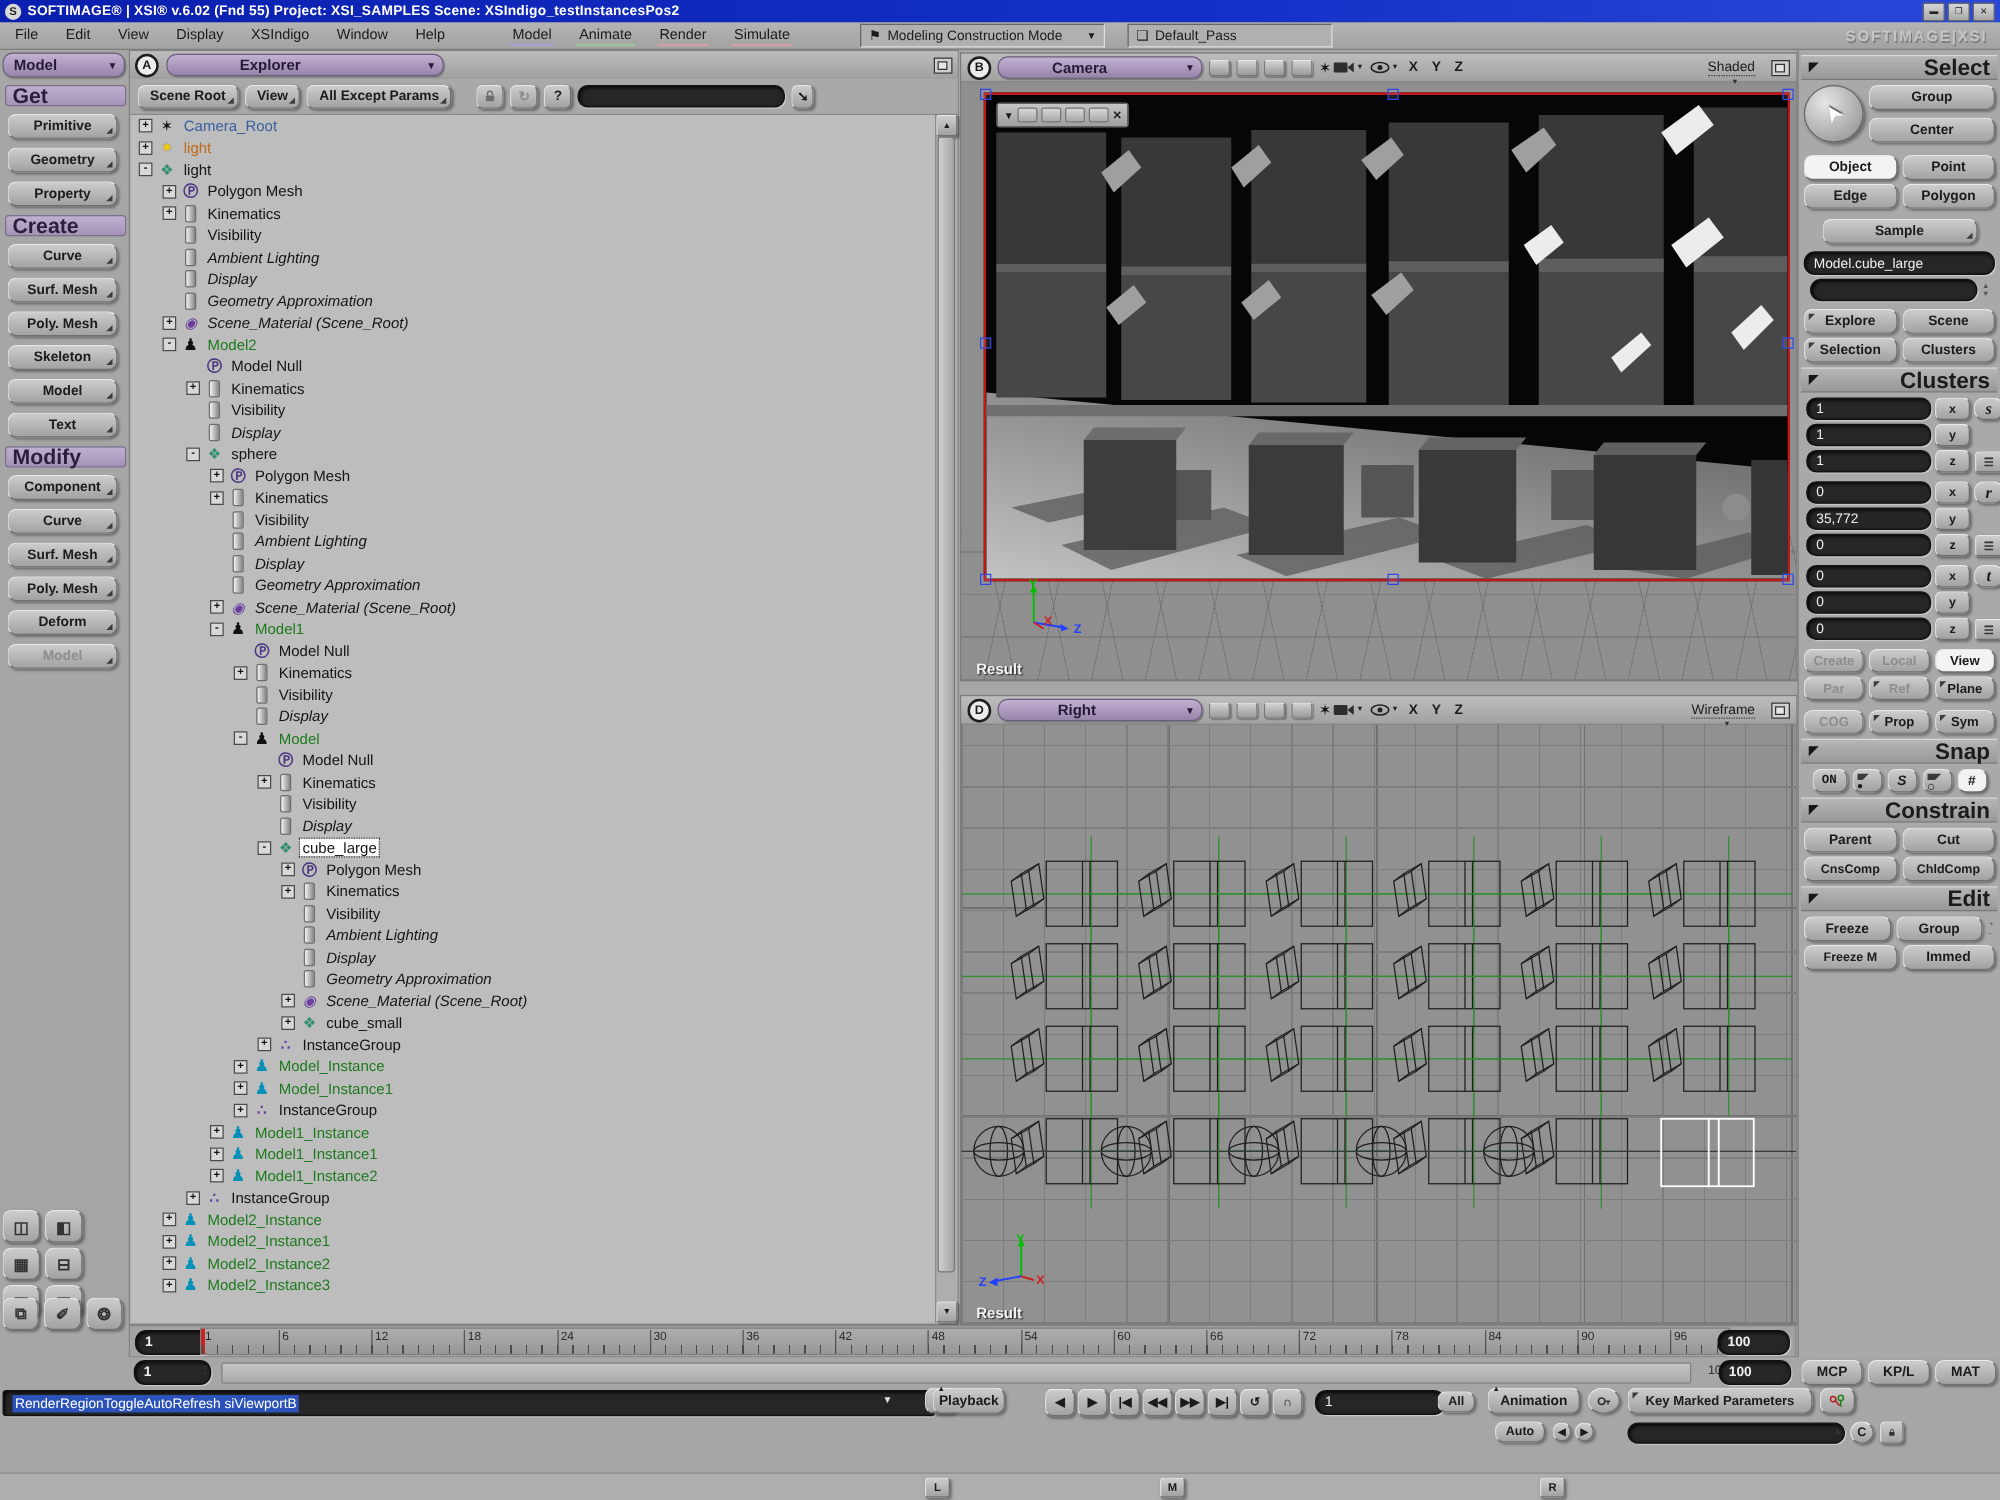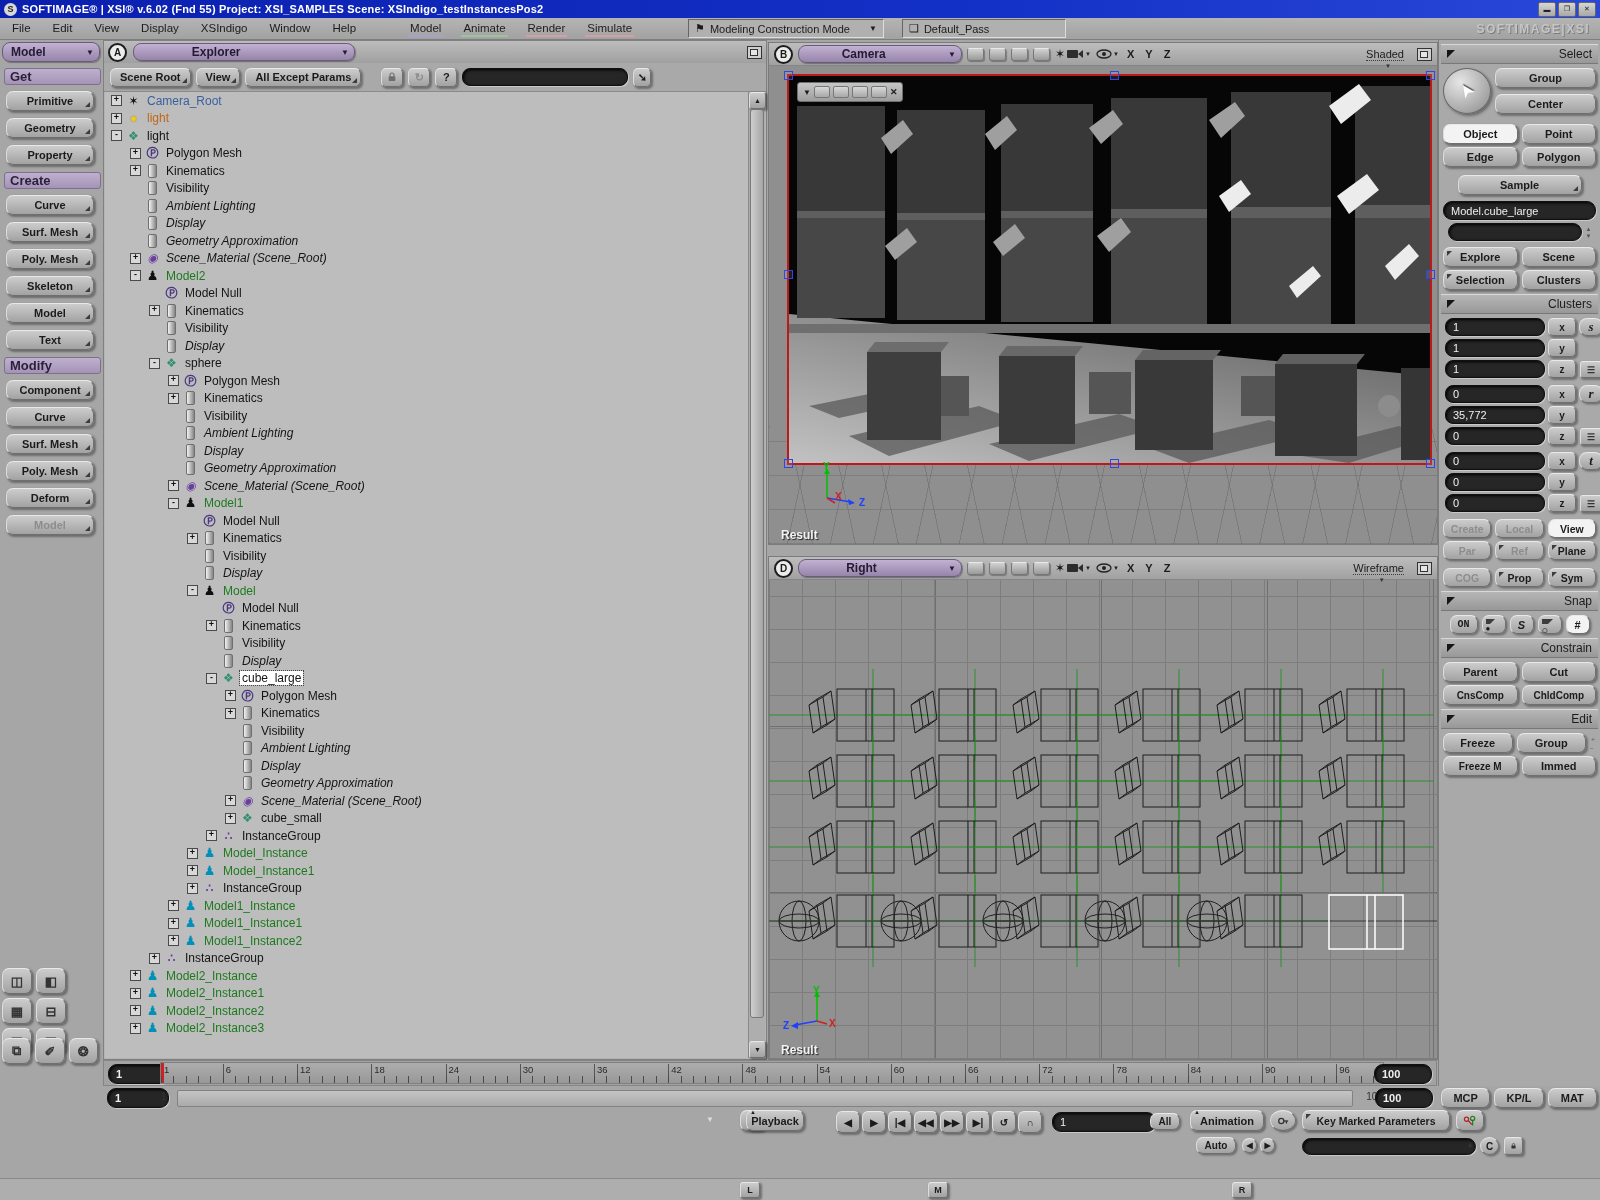--- a/index.html
+++ b/index.html
@@ -26,21 +26,21 @@
   .menuitem{padding:1px 2px;border-bottom:2px solid transparent;}
   .mod{font-weight:normal;}
   .u-model{border-bottom-color:#a9a0cc;}
   .u-anim{border-bottom-color:#9cc49c;}
   .u-rend{border-bottom-color:#d4a0a8;}
   .combo{height:17px;background:#b0b0b0;border:1px solid #7a7a7a;border-top-color:#666;border-left-color:#666;border-bottom-color:#ddd;border-right-color:#ddd;display:flex;align-items:center;gap:5px;padding:0 6px;font-size:11px;}
   #brand{margin-left:auto;color:#c6c6c6;font-weight:bold;font-size:12px;letter-spacing:1.5px;text-shadow:1px 1px 0 #7d7d7d;}
   
   #leftbar{left:0;top:40px;width:102px;height:1070px;}
   #modecombo{width:96px;height:18px;margin:2px 0 6px 2px;justify-content:center;}
-  .seclabel{width:90px;height:15px;margin:4px 0 6px 4px;background:linear-gradient(180deg,#bfb0cf,#a493b6);border:1px solid #7d6f8e;border-radius:3px;font-weight:bold;font-size:13px;color:#2a1f3a;padding-left:5px;display:flex;align-items:center;}
+  .seclabel{width:90px;height:15px;margin:4px 0 6px 4px;background:linear-gradient(180deg,#bfb0cf,#a493b6);border:1px solid #7d6f8e;border-radius:3px;font-weight:bold;font-size:17px;color:#2a1f3a;padding-left:5px;display:flex;align-items:center;}
   .lbtn{width:88px;height:20px;margin:0 0 7px 6px;display:flex;}
   
   .miniicon{width:28px;height:24px;margin:2px;font-size:13px;color:#333;}
   #layoutbtns{position:absolute;left:0;top:966px;width:100px;display:flex;flex-wrap:wrap;}
   #lefttools{position:absolute;left:0;top:1036px;width:100px;display:flex;}
   
   #explorer{left:103px;top:40px;width:664px;height:1020px;background:#b3b3b3;border:1px solid #808080;box-sizing:border-box;}
   #exphdr{position:absolute;left:0;top:0;right:0;height:22px;background:linear-gradient(180deg,#bcbcbc,#a0a0a0);border-bottom:1px solid #888;display:flex;align-items:center;gap:6px;padding:0 4px;}
   .vletter{width:15px;height:15px;border-radius:50%;border:2px solid #1d1d1d;background:#ececec;font-weight:bold;font-size:10px;display:flex;align-items:center;justify-content:center;flex:none;}
   .ecombo{width:210px;height:16px;padding-left:10px;justify-content:center;}
@@ -94,21 +94,21 @@
   .handle{position:absolute;width:7px;height:7px;border:1px solid #2f46e0;background:rgba(190,200,255,.12);z-index:6;}
   #regiontools{position:absolute;left:8px;top:6px;height:18px;background:linear-gradient(180deg,#c6c6c6,#9e9e9e);border:1px solid #6f6f6f;border-radius:3px;display:flex;align-items:center;gap:3px;padding:0 5px;z-index:7;font-size:9px;}
   .slot{width:14px;height:10px;background:linear-gradient(180deg,#d8d8d8,#a8a8a8);border:1px solid #777;border-radius:2px;}
   #perspfloor{position:absolute;left:0;right:0;bottom:0;height:118px;background-image:repeating-linear-gradient(78deg,rgba(100,100,100,.45) 0 1px,transparent 1px 42px),repeating-linear-gradient(102deg,rgba(100,100,100,.45) 0 1px,transparent 1px 42px),repeating-linear-gradient(0deg,rgba(110,110,110,.5) 0 1px,transparent 1px 34px);}
   .resultlbl{position:absolute;left:12px;bottom:2px;color:#f2f2f2;font-size:12px;font-weight:bold;text-shadow:1px 1px 1px #222;z-index:6;}
   .triad{position:absolute;z-index:6;}
   
   #dgrid{position:absolute;inset:0;background-color:#919191;background-image:repeating-linear-gradient(90deg,#7d7d7d 0 1px,transparent 1px 33px),repeating-linear-gradient(0deg,#7d7d7d 0 1px,transparent 1px 33px),repeating-linear-gradient(90deg,#707070 0 1px,transparent 1px 166px),repeating-linear-gradient(0deg,#707070 0 1px,transparent 1px 166px);}
   
   #mcp{left:1438px;top:40px;width:162px;height:1046px;background:#a9a9a9;border-left:1px solid #7d7d7d;box-sizing:border-box;padding:0 2px;}
-  .hdrbar{height:18px;background:linear-gradient(180deg,#b6b6b6,#989898);border-top:1px solid #d8d8d8;border-bottom:1px solid #787878;font-weight:normal;font-size:12px;display:flex;align-items:center;padding:0 6px;margin:4px 0 4px 0;}
+  .hdrbar{height:18px;background:linear-gradient(180deg,#b6b6b6,#989898);border-top:1px solid #d8d8d8;border-bottom:1px solid #787878;font-weight:bold;font-size:18px;display:flex;align-items:center;padding:0 6px;margin:4px 0 4px 0;}
   .hdrbar span.t{margin-left:auto;}
   .hdr-arrow{width:0;height:0;border-top:8px solid #161616;border-right:8px solid transparent;}
   .mrow{display:flex;gap:4px;justify-content:center;margin:3px 2px;}
   .mbtn{height:20px;flex:1;}
   .selcircle{width:46px;height:44px;border-radius:50%;background:radial-gradient(circle at 35% 30%,#e6e6e6,#8a8a8a);border:1px solid #666;box-shadow:2px 2px 3px rgba(40,40,40,.5);display:flex;align-items:center;justify-content:center;}
   .selcircle .arrowglyph{transform:rotate(-125deg);font-size:18px;color:#fdfdfd;text-shadow:1px 1px 1px #555;}
   .tgroup{display:flex;margin:2px 2px 7px 4px;gap:3px;}
   .tcol{display:flex;flex-direction:column;gap:3px;}
   .trowt{display:flex;gap:3px;align-items:center;}
   .tval{width:84px;height:16px;border-radius:8px;}
@@ -1032,20 +1032,23 @@
 </div>
 <div id="rangebar" class="abs" data-name="timeline-range-bar">
   <span class="darkfield framefield" style="left:4px;top:2px;" data-name="range-start-field">1</span>
   <span class="rangelbl" style="left:58px;" data-name="range-start-label">1</span>
   <span id="rangetrack" data-name="range-slider"></span>
   <span class="rangelbl" style="right:54px;" data-name="range-end-label">100</span>
   <span class="darkfield framefield" style="right:4px;top:2px;width:42px;" data-name="range-end-field">100</span>
 </div>
 
 <div id="cmdrow" class="abs" data-name="command-bar">
+  <span class="darkfield" id="cmdfield" data-name="command-input">
+    <span class="selarea" data-name="command-text">RenderRegionToggleAutoRefresh siViewportB</span>
+  </span>
   <span id="cmddrop" data-name="command-history-icon">▼</span>
   <button class="btn cbtn" style="left:740px;width:26px;" data-name="script-editor-icon">✎</button>
   <button class="btn cbtn uparr" style="left:746px;width:58px;" data-name="playback-panel-button">Playback</button>
   <span class="transport" data-name="transport-controls">
 
   <button class="btn tpbtn" data-name="frame-back-icon">
         <span>◀</span>
       </button>
       <button class="btn tpbtn" data-name="frame-forward-icon">
         <span>▶</span>

